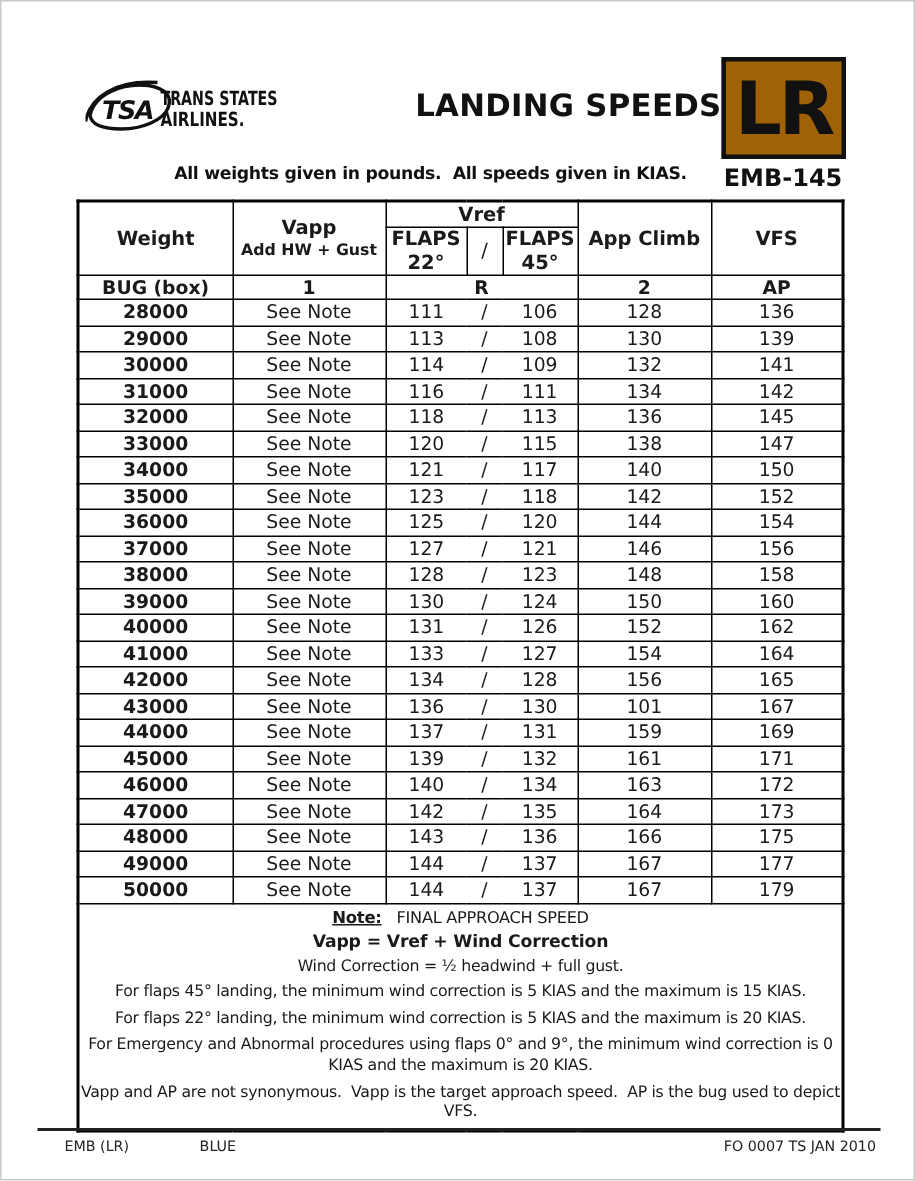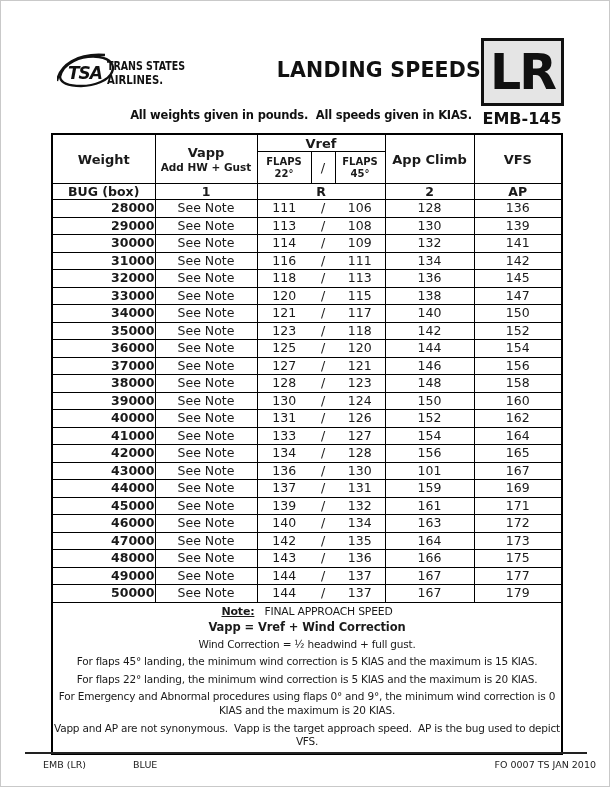--- a/index.html
+++ b/index.html
@@ -10,63 +10,63 @@
   }
   
   .logo-wrap { position:absolute; left:56px; top:50px; width:152px; height:48px; }
   .doc-title {
     position:absolute; left:190px; top:57px; width:290px; text-align:right;
     font-size:20.5px; font-weight:bold; letter-spacing:0.2px; color:#111;
   }
   .lr-box {
     position:absolute; left:480px; top:37px; width:77px; height:62px;
     border:3px solid #111; display:flex; align-items:center; justify-content:center;
-    box-sizing:content-box; background:#e5e5e5;
+    box-sizing:content-box; background:#a16207;
   }
   .lr-box span { font-size:49px; font-weight:bold; letter-spacing:-2px; color:#111; line-height:1; }
   .emb-model {
     position:absolute; left:476px; top:108px; width:90px; text-align:center;
     font-weight:bold; font-size:16px; color:#111;
   }
   .subtitle {
-    position:absolute; left:76px; top:107px; width:448px; text-align:center;
+    position:absolute; left:62px; top:107px; width:448px; text-align:center;
     font-weight:bold; font-size:11.5px; letter-spacing:-0.2px; white-space:pre-wrap; color:#111;
   }
   
   .speed-table {
     position:absolute; left:50px; top:132px; width:510px;
     border-collapse:collapse; table-layout:fixed; border:2px solid #000;
   }
   .speed-table th, .speed-table td {
     border:1px solid #000; border-left-width:1.5px; border-right-width:1.5px;
     padding:0; text-align:center; vertical-align:middle; overflow:hidden;
   }
   .th-main { font-size:13px; font-weight:bold; }
   .th-vref { height:16px; font-size:13px; font-weight:bold; }
-  .th-flaps { height:31px; font-size:10px; font-weight:bold; line-height:1.18; }
+  .th-flaps { height:31px; font-size:13px; font-weight:bold; line-height:1.18; }
   .th-slash { font-size:13px; font-weight:normal; }
   .vapp-sub { display:block; font-size:10.5px; font-weight:bold; margin-top:1px; }
   .bug-row td { height:15px; font-size:12.5px; font-weight:bold; }
   .data-rows td { height:16.5px; font-size:12.5px; line-height:1; }
-  .data-rows td.weight-col { font-weight:bold;text-align:right; }
+  .data-rows td.weight-col { font-weight:bold; }
   td.vref-l, th.vref-l { border-right:none; }
   td.vref-m, th.vref-m { border-left:none; border-right:none; }
   td.vref-r, th.vref-r { border-left:none; }
   
   .notes-cell { text-align:left; padding:2px 8px 4px 8px; font-size:10.5px; letter-spacing:-0.2px; }
   .note-line { margin:4px 0; line-height:1.3; white-space:pre-wrap; }
   .note-center { text-align:center; margin:2px 0; }
   .note-label { font-weight:bold; text-decoration:underline; margin-right:10px; font-size:11px; }
   .note-head-text { font-size:10.8px; }
   .note-formula { font-weight:bold; font-size:11.5px; letter-spacing:-0.1px; }
   
   .footer-rule { position:absolute; left:24px; top:751px; width:562px; border-top:2px solid #222; }
   .footer-left { position:absolute; left:42px; top:758px; font-size:9.5px; color:#222; }
   .footer-left .f2 { margin-left:44px; }
-  .footer-right { position:absolute; right:13px; top:758px; font-size:9.5px; color:#222; }
+  .footer-right { position:absolute; right:25px; top:758px; font-size:9.5px; color:#222; }
 </style>
 </head>
 <body>
 
 <div class="page">
 
   <div class="logo-wrap">
     <svg width="152" height="48" viewBox="0 0 152 48">
       <path d="M3 26 C 6 12, 24 4, 42 6 C 54 8, 58 14, 55 21 C 52 29, 38 35, 24 35 C 12 35, 4 32, 3 26 Z" fill="none" stroke="#111" stroke-width="2.3"></path>
       <path d="M0 30 C 3 14, 20 2, 48 4" fill="none" stroke="#111" stroke-width="2.3"></path>

